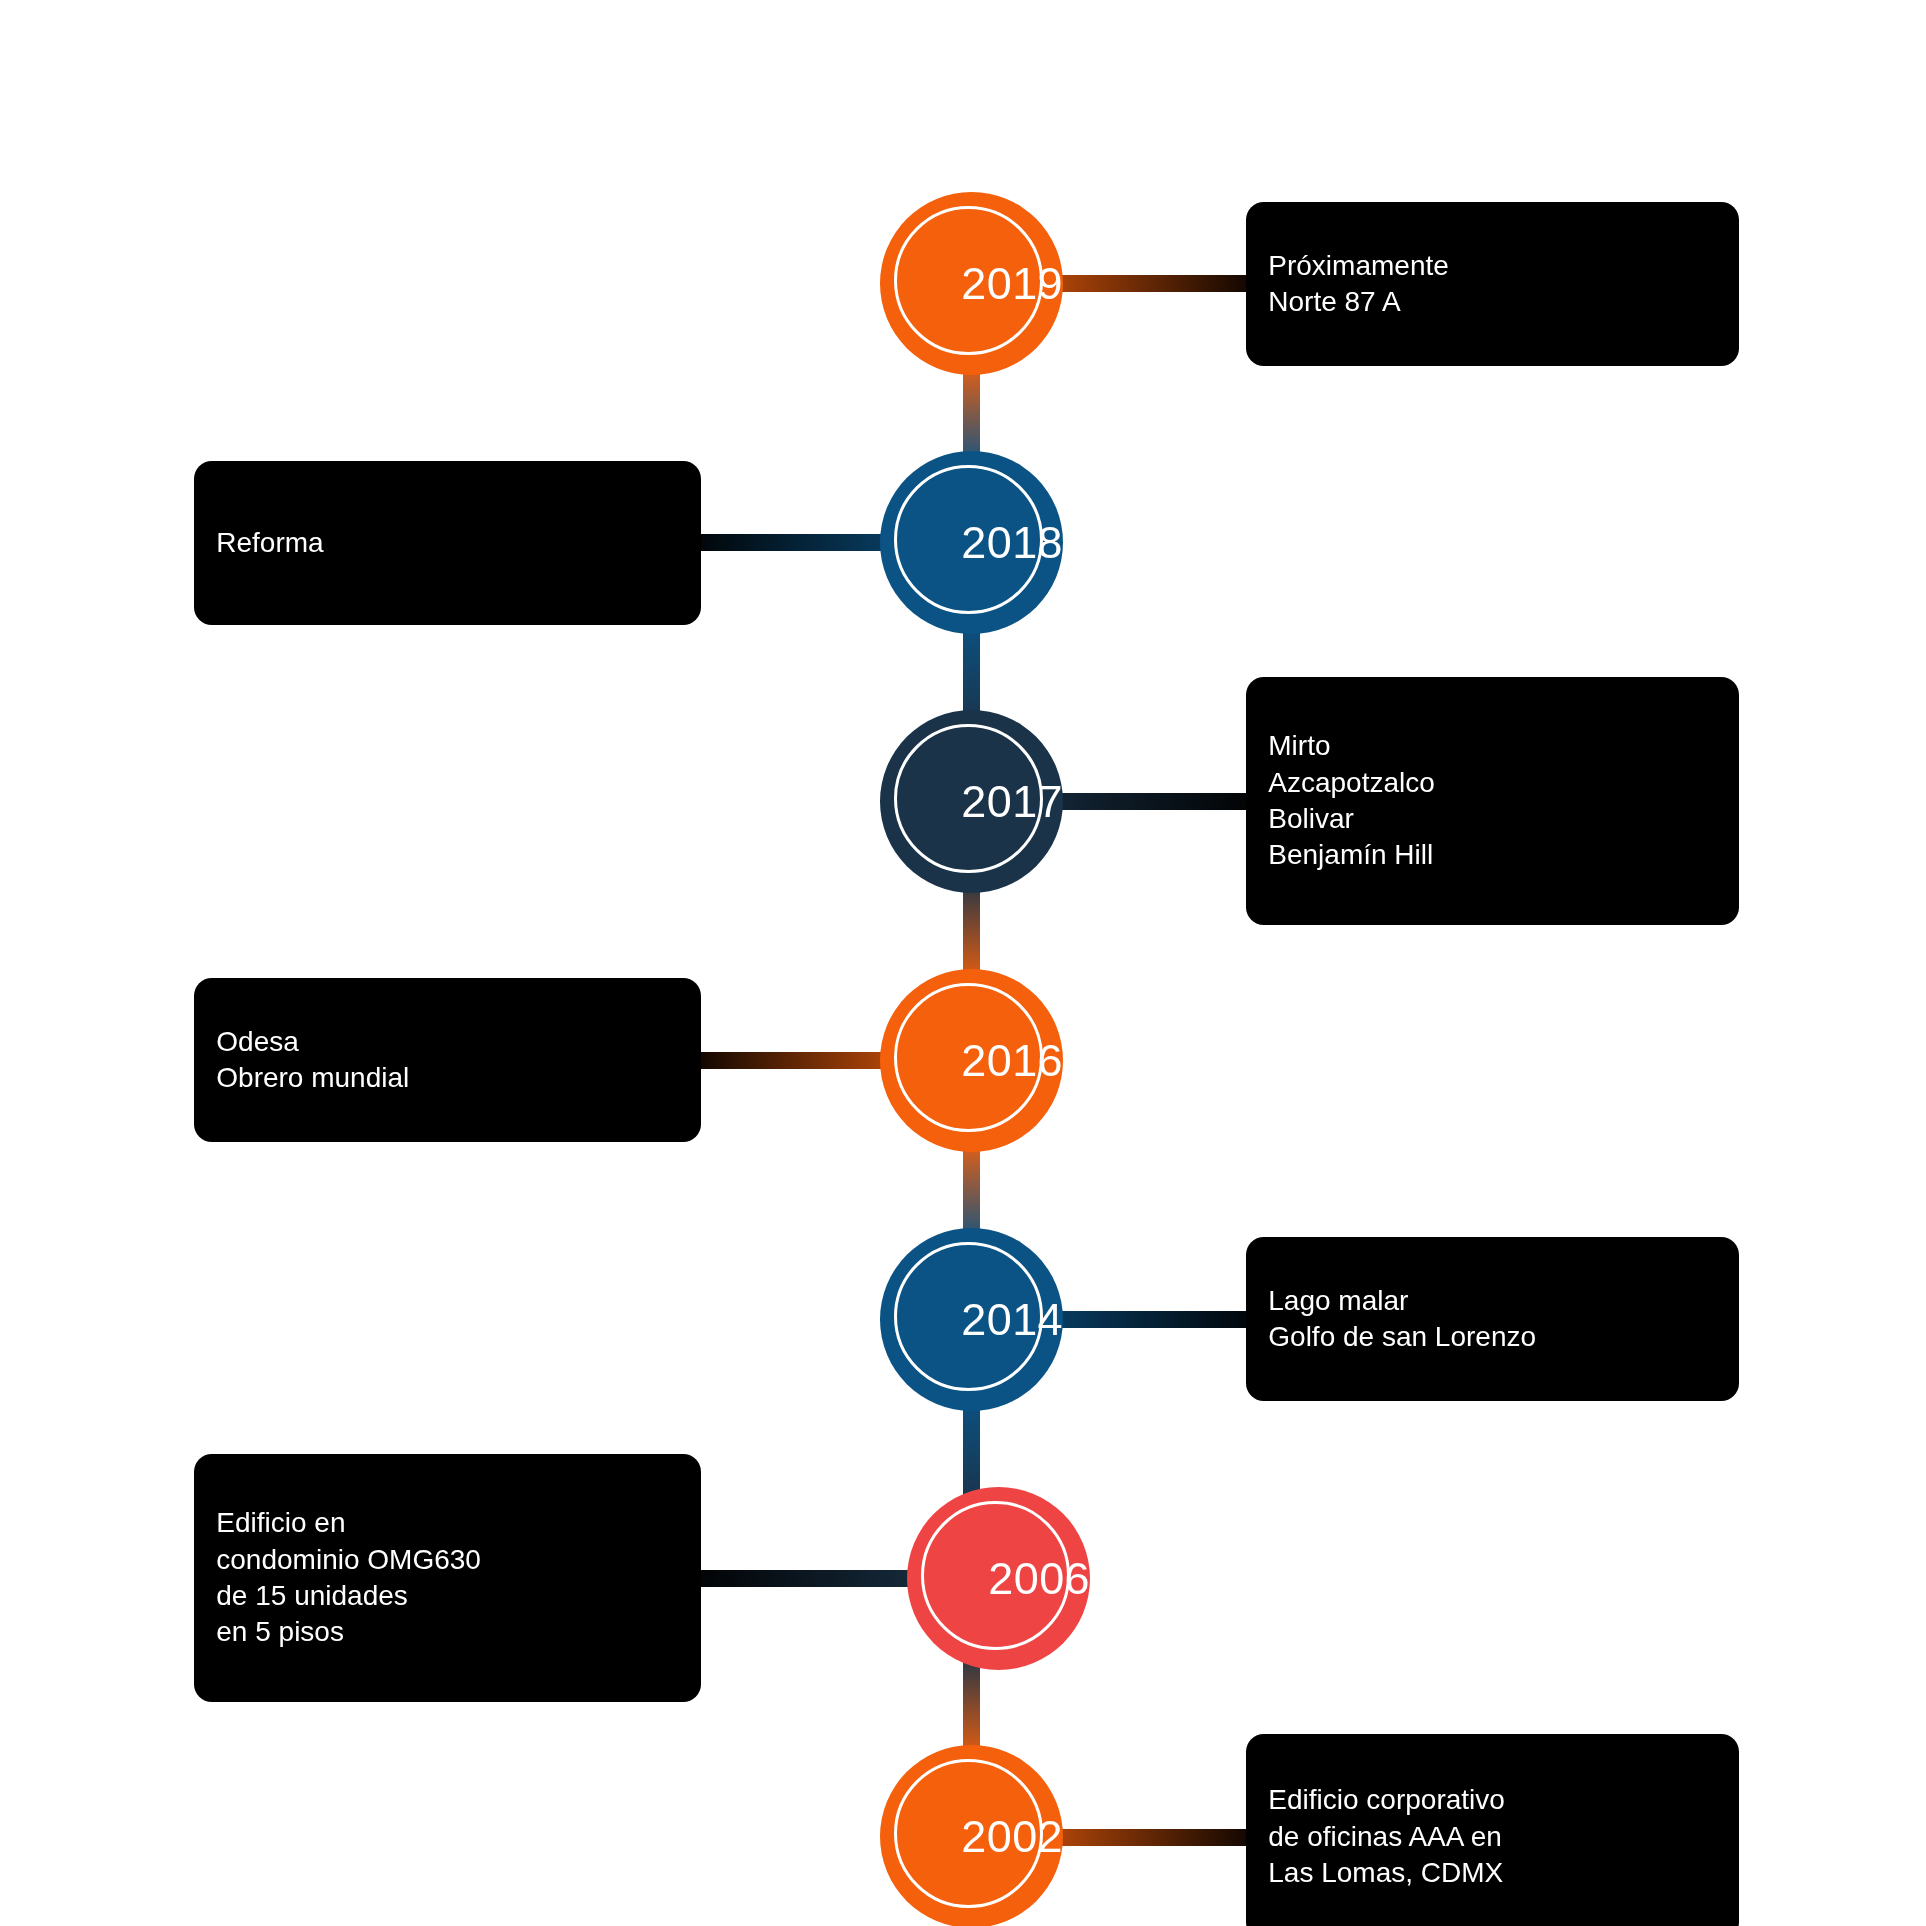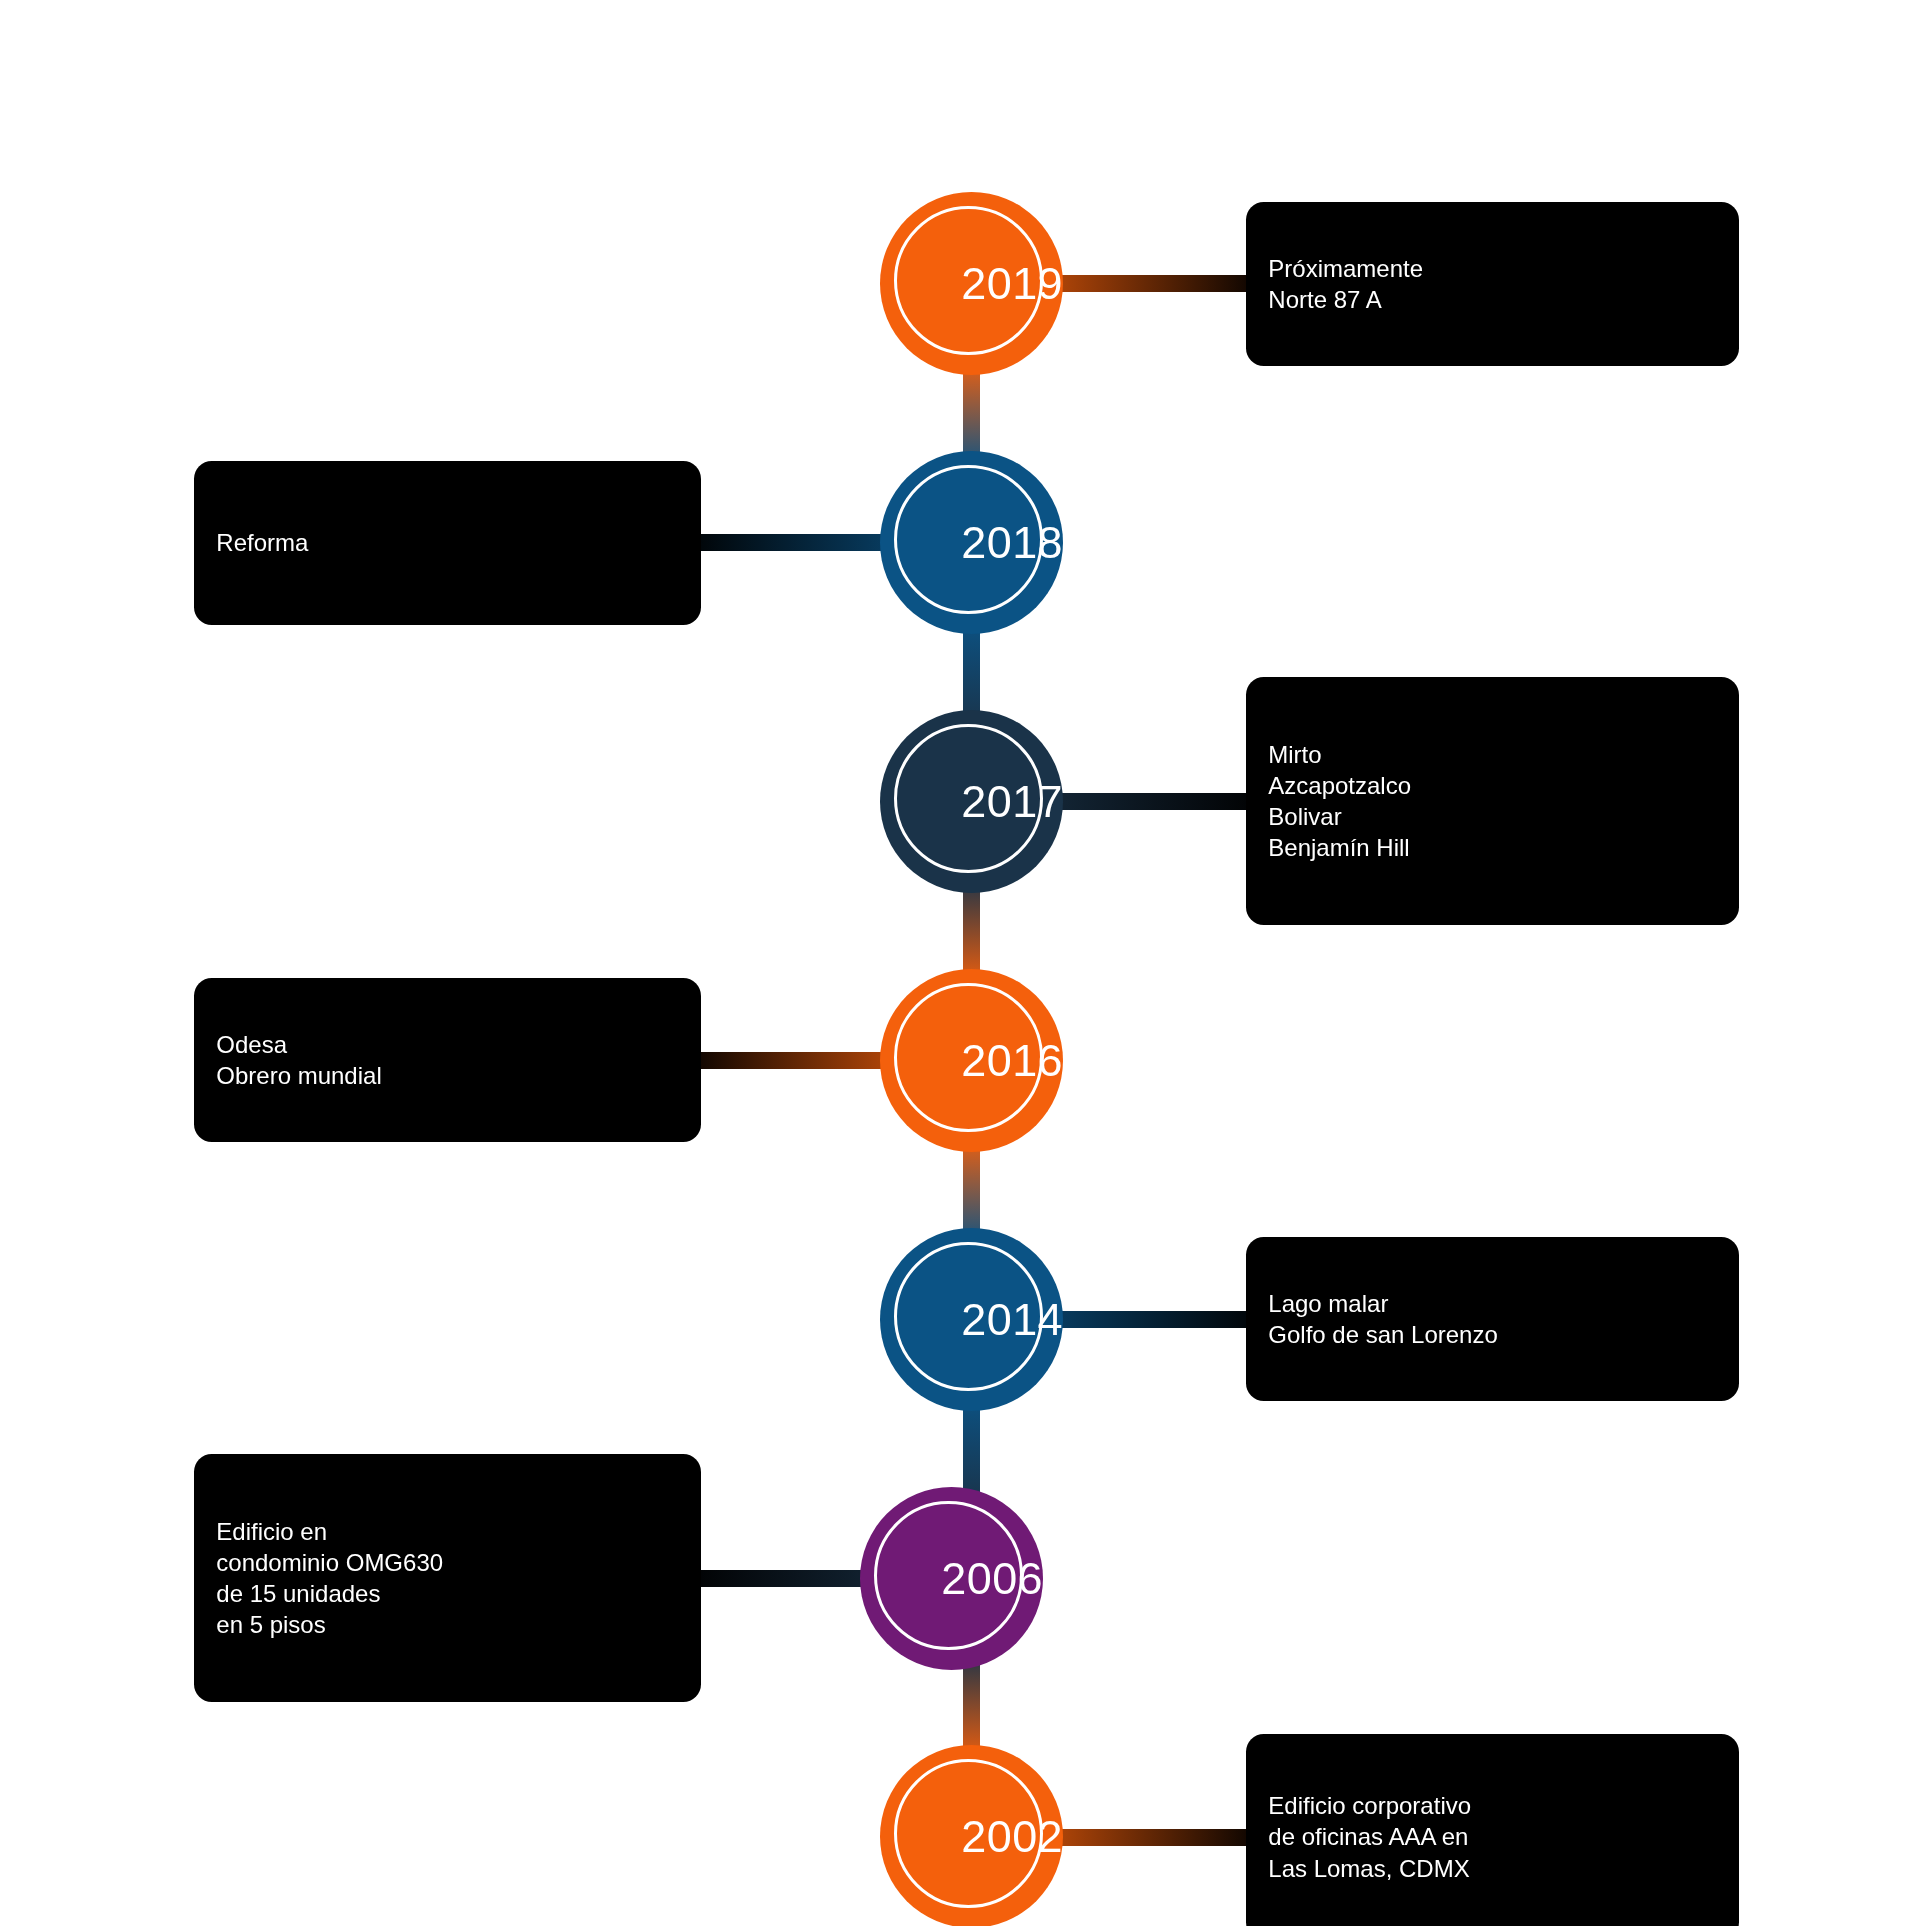--- a/index.html
+++ b/index.html
@@ -66,21 +66,21 @@
     border-radius:17.7px;
     box-sizing:border-box;
     display:flex;
     flex-direction:column;
     justify-content:center;
     z-index:4;
     padding:0 22.3px;
   }
   .card .line{
     color:#ffffff;
-    font-size:24px;
+    font-size:28px;
     line-height:1.30;
     white-space:nowrap;
   }
 </style>
 </head>
 <body>
 
 <div id="page">
 
   <div id="spine-layer">
@@ -140,21 +140,21 @@
         <div class="ring"></div>
         <div class="yr">2014</div>
       </div>
       <div class="card" style="top: 1454px; height: 248px; left: 194px; width: 507px;">
         <div class="line">Edificio en</div>
         <div class="line">condominio OMG630</div>
         <div class="line">de 15 unidades</div>
         <div class="line">en 5 pisos</div>
       </div>
       <div class="stub" style="top: 1570px; left: 678px; width: 294px; background: linear-gradient(to right, rgb(0, 0, 0) 0%, rgb(26, 51, 73) 100%);"></div>
-      <div class="node" style="left: 860px; top: 1487px; background: #701a75;">
+      <div class="node" style="left: 907px; top: 1487px; background: #ef4444;">
         <div class="ring"></div>
         <div class="yr">2006</div>
       </div>
       <div class="card" style="top: 1734px; height: 206px; left: 1246px; width: 493px;">
         <div class="line">Edificio corporativo</div>
         <div class="line">de oficinas AAA en</div>
         <div class="line">Las Lomas, CDMX</div>
       </div>
       <div class="stub" style="top: 1829px; left: 972px; width: 298px; background: linear-gradient(to right, rgb(244, 96, 12) 0%, rgb(0, 0, 0) 100%);"></div>
       <div class="node" style="left: 880px; top: 1745px; background: rgb(244, 96, 12);">

